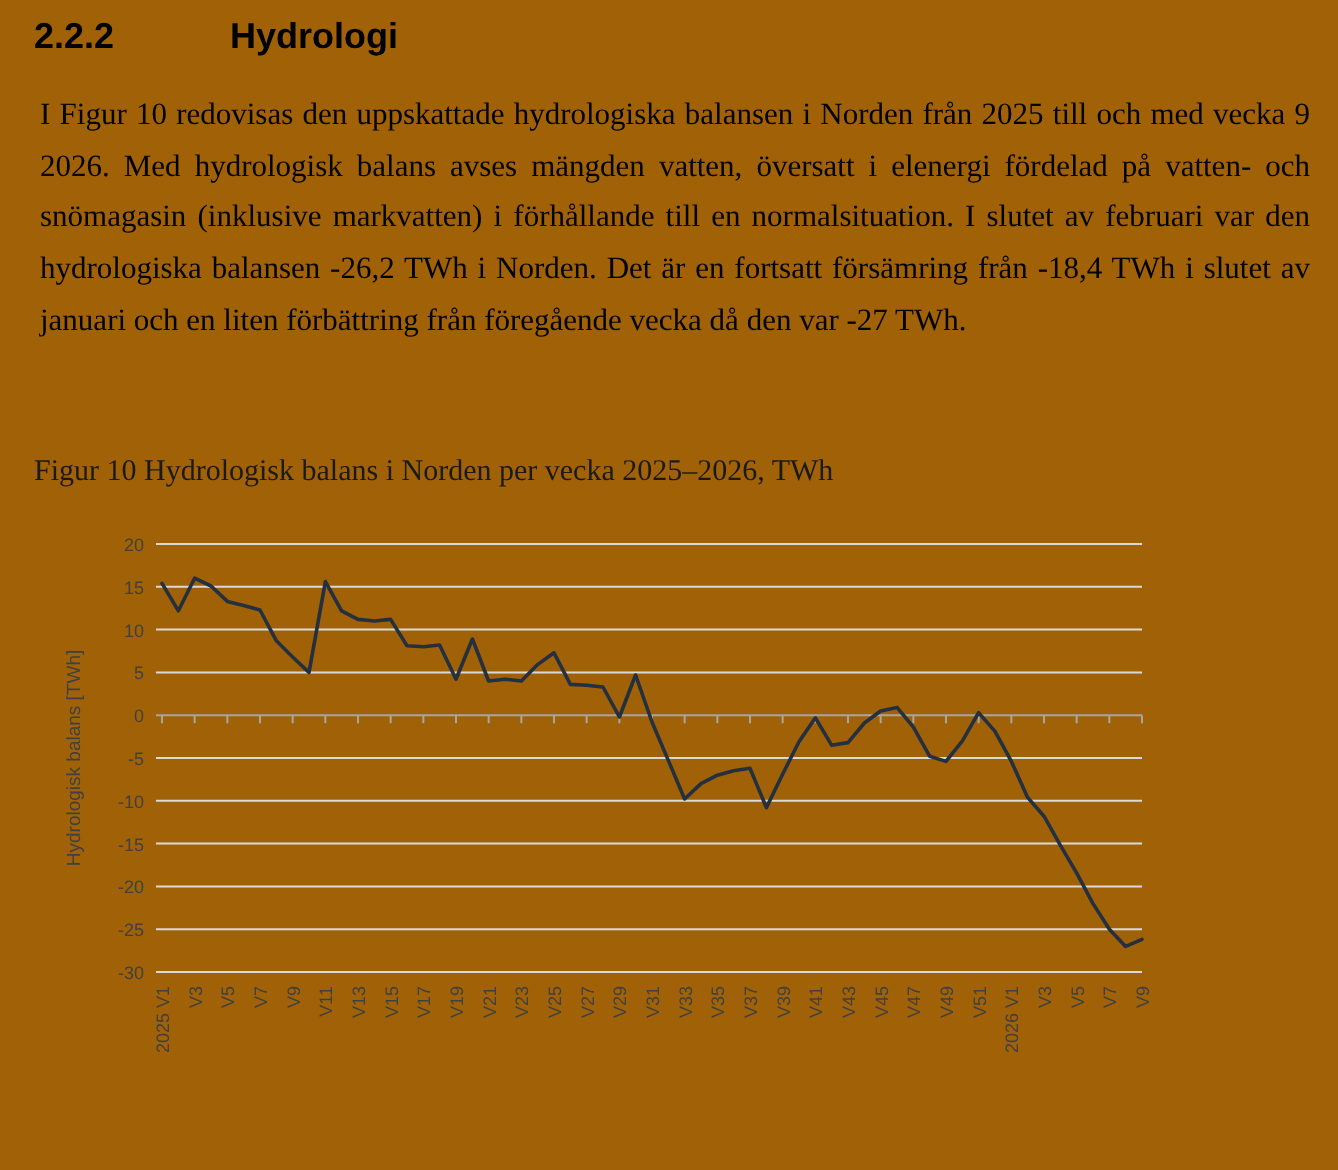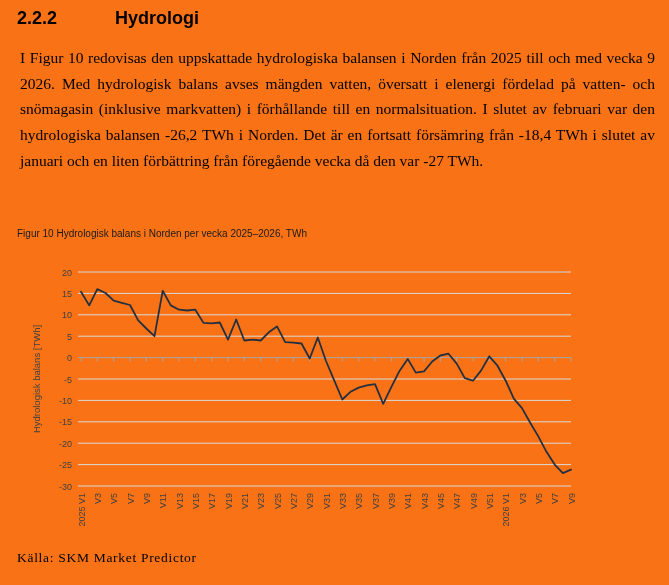--- a/index.html
+++ b/index.html
@@ -1,25 +1,25 @@
 <!DOCTYPE html>
 <html><head>
 <meta charset="utf-8">
 <style>
   html,body{margin:0;padding:0;background:#ffffff;}
-  .page{position:relative;width:669px;height:585px;background:#f97316;overflow:hidden;
+  .page{position:relative;width:669px;height:585px;background:#a16207;overflow:hidden;
         font-family:"Liberation Sans",sans-serif;color:#000;}
   .heading{position:absolute;left:17px;top:8px;margin:0;
            font-family:"Liberation Sans",sans-serif;font-weight:bold;font-size:18px;color:#000;}
   .heading .hnum{display:inline-block;min-width:98px;}
   .body-text{position:absolute;left:17px;top:42px;width:635px;margin:3px;
              font-family:"Liberation Serif","DejaVu Serif",serif;font-size:15.5px;
              line-height:25.7px;text-align:justify;color:#000;}
   .caption{position:absolute;left:17px;top:228px;
-           font-family:Liberation Sans, sans-serif;font-size:10px;color:#1a1a1a;}
+           font-family:Liberation Serif, serif;font-size:15px;color:#1a1a1a;}
   .chart{position:absolute;left:0;top:253px;width:530px;height:300px;}
   .source{position:absolute;left:17px;top:550px;
           font-family:"Liberation Serif","DejaVu Serif",serif;font-size:13.5px;
           letter-spacing:0.7px;color:#000;}
   svg text{font-family:"Liberation Sans",sans-serif;}
 </style>
 </head>
 <body>
 
 <div class="page">
@@ -114,15 +114,14 @@
         <text transform="translate(541.8333333333333,240) rotate(-90)" text-anchor="end" font-size="9px" fill="#404040">V5</text>
         <line x1="554.6666666666667" x2="554.6666666666667" y1="104.6" y2="108.6" stroke="#a6a6a6" stroke-width="1"></line>
         <text transform="translate(558.1666666666667,240) rotate(-90)" text-anchor="end" font-size="9px" fill="#404040">V7</text>
         <line x1="571" x2="571" y1="104.6" y2="108.6" stroke="#a6a6a6" stroke-width="1"></line>
         <text transform="translate(574.5,240) rotate(-90)" text-anchor="end" font-size="9px" fill="#404040">V9</text>
         <text transform="translate(40,126) rotate(-90)" text-anchor="middle" font-size="9.5px" fill="#404040">Hydrologisk balans [TWh]</text>
         <polyline points="81.0,38.7 89.2,52.4 97.3,36.1 105.5,40.0 113.7,47.7 121.8,49.8 130.0,52.0 138.2,67.4 146.3,75.5 154.5,83.2 162.7,37.8 170.8,52.4 179.0,56.7 187.2,57.5 195.3,56.7 203.5,69.9 211.7,70.4 219.8,69.5 228.0,86.6 236.2,66.5 244.3,87.5 252.5,86.6 260.7,87.5 268.8,79.3 277.0,73.4 285.2,89.2 293.3,89.6 301.5,90.5 309.7,105.5 317.8,84.5 326.0,108.0 334.2,127.3 342.3,146.5 350.5,138.8 358.7,134.6 366.8,132.4 375.0,131.1 383.2,150.8 391.3,134.1 399.5,117.9 407.7,105.9 415.8,119.6 424.0,118.3 432.2,108.5 440.3,102.5 448.5,100.7 456.7,110.6 464.8,125.1 473.0,127.7 481.2,117.4 489.3,103.3 497.5,112.7 505.7,127.7 513.8,145.7 522.0,155.1 530.2,169.7 538.3,183.4 546.5,198.8 554.7,211.6 562.8,220.2 571.0,216.7" fill="none" stroke="#24303f" stroke-width="1.8" stroke-linejoin="round" stroke-linecap="round"></polyline>
       </svg>
   </div>
 
-  <div class="source">Källa: SKM Market Predictor</div>
 
 </div>
 
 </body></html>

